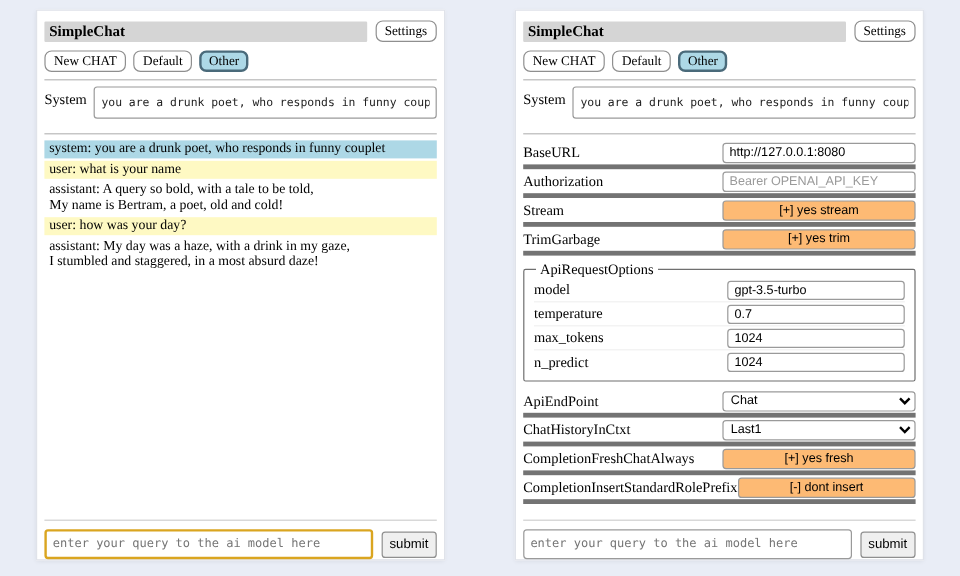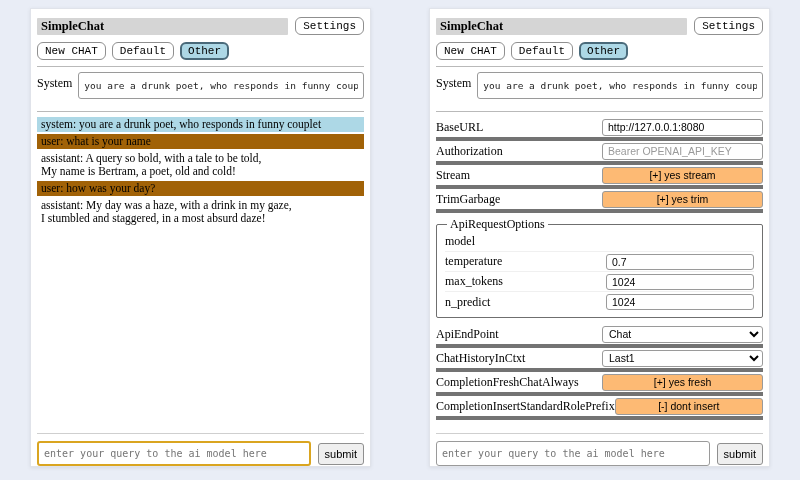--- a/index.html
+++ b/index.html
@@ -24,21 +24,21 @@
   .panel-right { left: 429px; }
 
   .hdr { display: flex; align-items: center; gap: 7px; margin-top: 2px; }
   .title-bar {
     flex: 1; background: #d5d5d5;
     font-weight: bold; font-size: 12.5px;
     padding: 1px 4px 2px 4px; line-height: 14px;
     border-radius: 1px;
   }
   .btn {
-    font-family: Liberation Mono, monospace;
+    font-family: Liberation Serif, serif;
     font-size: 11px;
     background: #ffffff;
     border: 1px solid #8f8f8f;
     border-radius: 6px;
     padding: 2px 7px;
     line-height: 12px;
     color: #000;
   }
   .toolbar { margin-top: 7px; display: flex; gap: 6px; }
   .btn.active {
@@ -60,21 +60,21 @@
   .system-input { flex: 1; height: 27px; color: #222; }
 
   
   .chat-log { margin-top: 5px; }
   .msg {
     font-size: 11.5px; line-height: 13px;
     padding: 1px 4px; margin-bottom: 2px;
     white-space: pre-line;
   }
   .msg-system    { background: #add8e6; }
-  .msg-user      { background: #a16207; }
+  .msg-user      { background: #fef9c3; }
   .msg-assistant { background: #ffffff; }
 
   
   .footer {
     position: absolute; left: 6px; right: 6px; bottom: 0;
     border-top: 1px solid #cfcfcf;
     padding-top: 7px;
     display: flex; gap: 7px; align-items: center;
   }
   .query-input {
@@ -186,20 +186,21 @@
     </div>
     <div class="set-row">
       <span class="lbl">TrimGarbage</span>
       <button class="ctl ctl-btn">[+] yes trim</button>
     </div>
 
     <fieldset class="aro">
       <legend>ApiRequestOptions</legend>
       <div class="set-row">
         <span class="lbl">model</span>
+        <input class="ctl" value="gpt-3.5-turbo" style="">
       </div>
       <div class="set-row">
         <span class="lbl">temperature</span>
         <input class="ctl" value="0.7" style="">
       </div>
       <div class="set-row">
         <span class="lbl">max_tokens</span>
         <input class="ctl" value="1024" style="">
       </div>
       <div class="set-row">

